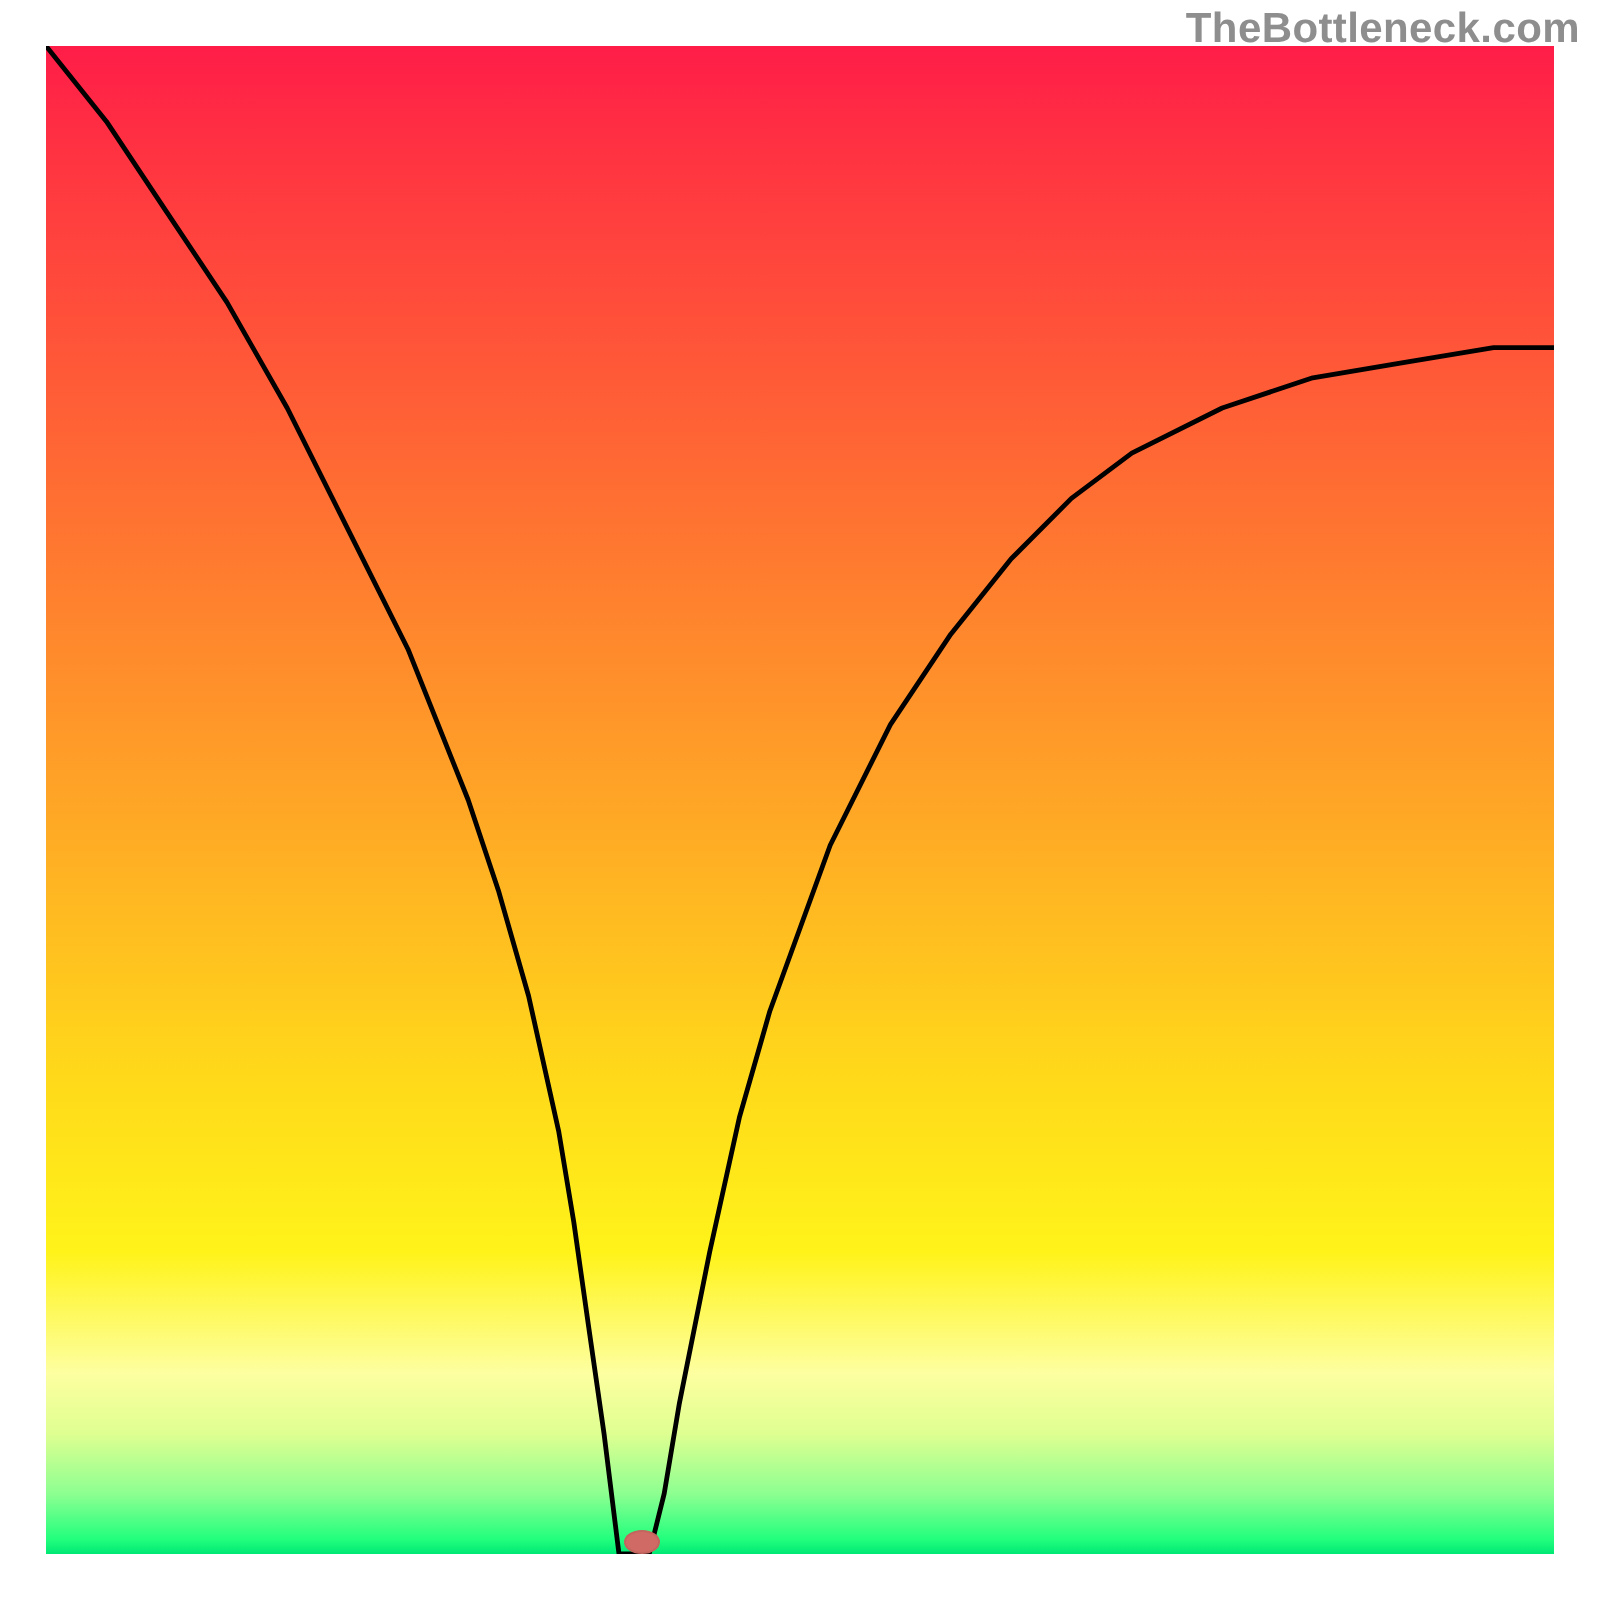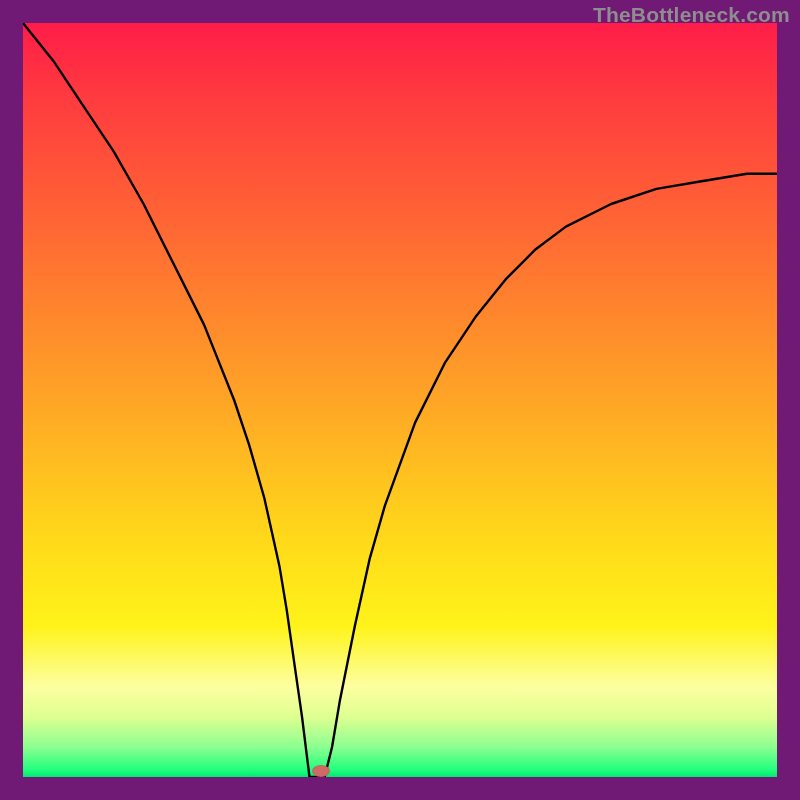--- a/index.html
+++ b/index.html
@@ -9,21 +9,21 @@
     height: 800px;
     overflow: hidden;
     background: #000;
   }
   .frame {
     position: absolute;
     left: 0;
     top: 0;
     width: 800px;
     height: 800px;
-    background: #701a75;
+    background: #ffffff;
   }
   .plot-area {
     position: absolute;
     left: 23px;
     top: 23px;
     width: 754px;
     height: 754px;
     
     background: linear-gradient(
       to bottom,

